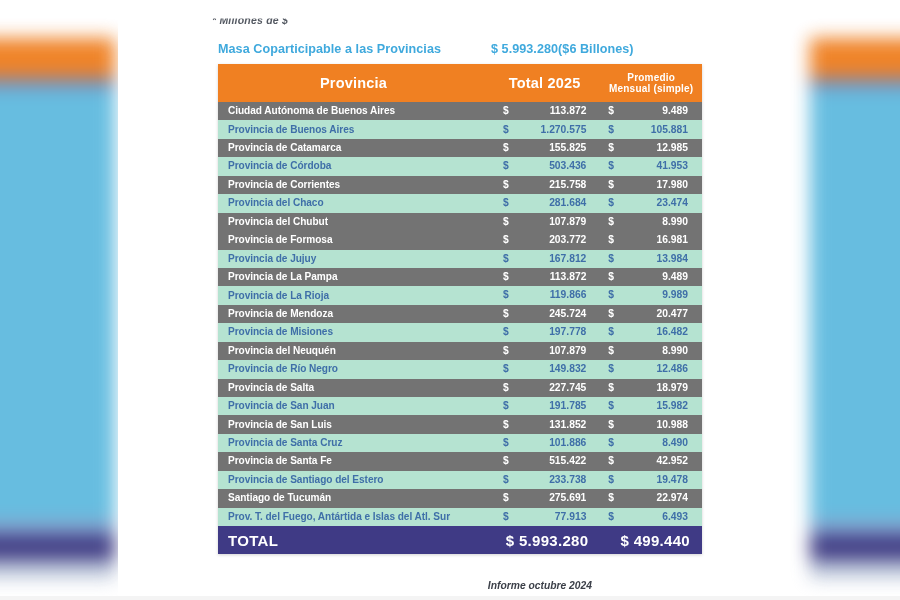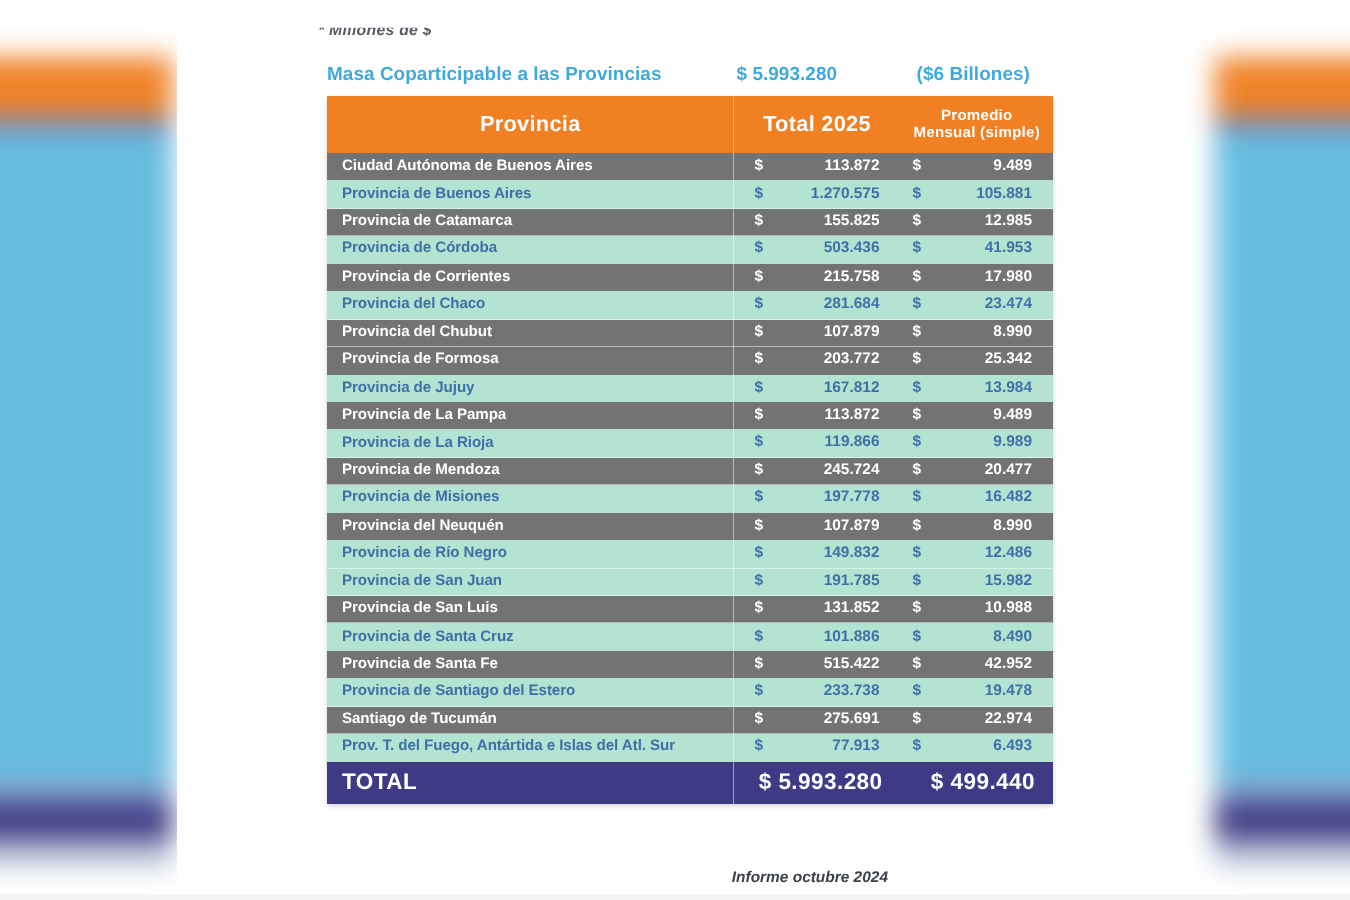--- a/index.html
+++ b/index.html
@@ -83,21 +83,21 @@
     display: flex;
     align-items: baseline;
     color: #3fa9dd;
     font-size: 12.6px;
     font-weight: 700;
     letter-spacing: .05px;
     white-space: nowrap;
   }
   .subtitle-label  { flex: 0 0 auto; }
   .subtitle-amount { margin-left: 50px; flex: 0 0 auto; }
-  .subtitle-note   { margin-left: 53px; flex: 0 0 auto; }
+  .subtitle-note   { flex: 0 0 auto; }
 
   
   #table-wrap {
     position: absolute;
     left: 100px;
     top: 64px;
     width: 484px;
     box-shadow: 0 1px 3px rgba(0,0,0,.18);
   }
 
@@ -272,21 +272,21 @@
               <td class="num avg"><span class="sym">$</span><span>23.474</span></td>
             </tr>
             <tr class="odd">
               <td class="prov">Provincia del Chubut</td>
               <td class="num tot"><span class="sym">$</span><span>107.879</span></td>
               <td class="num avg"><span class="sym">$</span><span>8.990</span></td>
             </tr>
             <tr class="odd">
               <td class="prov">Provincia de Formosa</td>
               <td class="num tot"><span class="sym">$</span><span>203.772</span></td>
-              <td class="num avg"><span class="sym">$</span><span>25.342</span></td>
+              <td class="num avg"><span class="sym">$</span><span>16.981</span></td>
             </tr>
             <tr class="even">
               <td class="prov">Provincia de Jujuy</td>
               <td class="num tot"><span class="sym">$</span><span>167.812</span></td>
               <td class="num avg"><span class="sym">$</span><span>13.984</span></td>
             </tr>
             <tr class="odd">
               <td class="prov">Provincia de La Pampa</td>
               <td class="num tot"><span class="sym">$</span><span>113.872</span></td>
               <td class="num avg"><span class="sym">$</span><span>9.489</span></td>
@@ -308,20 +308,25 @@
             </tr>
             <tr class="odd">
               <td class="prov">Provincia del Neuquén</td>
               <td class="num tot"><span class="sym">$</span><span>107.879</span></td>
               <td class="num avg"><span class="sym">$</span><span>8.990</span></td>
             </tr>
             <tr class="even">
               <td class="prov">Provincia de Río Negro</td>
               <td class="num tot"><span class="sym">$</span><span>149.832</span></td>
               <td class="num avg"><span class="sym">$</span><span>12.486</span></td>
+            </tr>
+            <tr class="odd">
+              <td class="prov">Provincia de Salta</td>
+              <td class="num tot"><span class="sym">$</span><span>227.745</span></td>
+              <td class="num avg"><span class="sym">$</span><span>18.979</span></td>
             </tr>
             <tr class="even">
               <td class="prov">Provincia de San Juan</td>
               <td class="num tot"><span class="sym">$</span><span>191.785</span></td>
               <td class="num avg"><span class="sym">$</span><span>15.982</span></td>
             </tr>
             <tr class="odd">
               <td class="prov">Provincia de San Luis</td>
               <td class="num tot"><span class="sym">$</span><span>131.852</span></td>
               <td class="num avg"><span class="sym">$</span><span>10.988</span></td>

